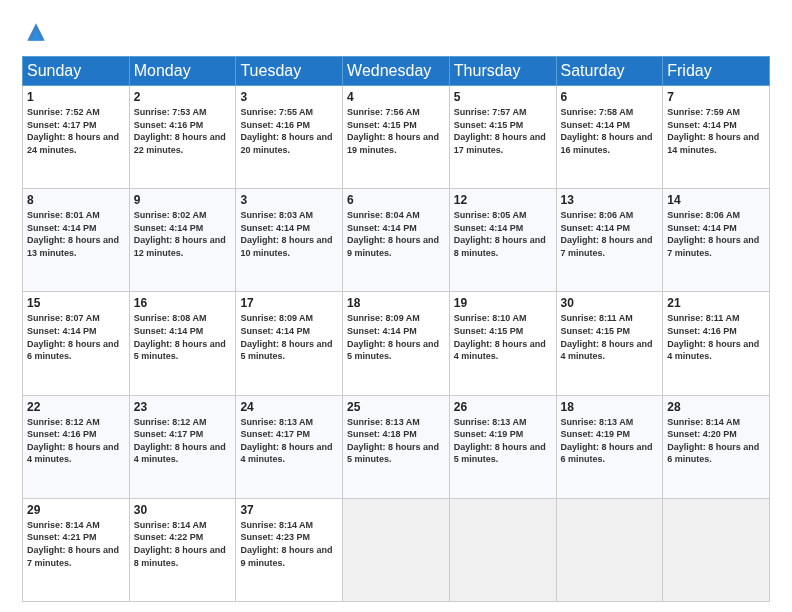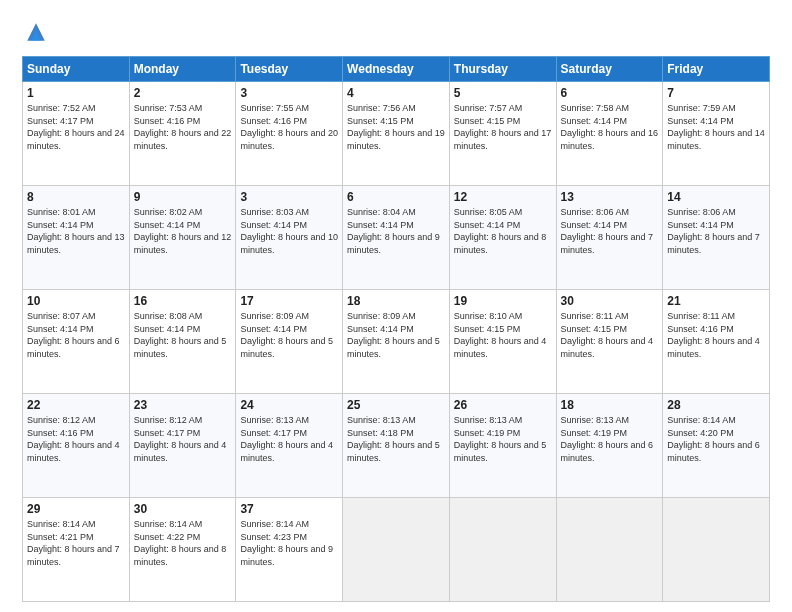--- a/index.html
+++ b/index.html
@@ -63,22 +63,22 @@
     .calendar {
       flex: 1;
       border: 1px solid #ccc;
       border-collapse: collapse;
       width: 100%;
       table-layout: fixed;
     }
     .calendar thead tr th {
       background-color: #2176c7;
       color: #fff;
-      font-size: 12px;
-      font-weight: bold;
+      font-size: 16px;
+      font-weight: normal;
       padding: 5px 4px;
       text-align: left;
       border: 1px solid #5a9fd4;
     }
     .calendar tbody tr td {
       vertical-align: top;
       border: 1px solid #ccc;
       padding: 4px 4px 3px 4px;
       font-size: 9.5px;
       color: #333;
@@ -92,20 +92,21 @@
       font-size: 12px;
       font-weight: bold;
       color: #222;
       display: block;
       margin-bottom: 2px;
     }
     .cell-text {
       font-size: 9px;
       line-height: 1.4;
       color: #333;
+      font-weight: bold;
     }
     .empty-cell {
       background: #f0f0f0 !important;
     }
     .last-row td {
       height: 76px;
     }
   </style>
 </head>
 <body>
@@ -196,21 +197,21 @@
             <span class="day-num">13</span>
             <div class="cell-text">Sunrise: 8:06 AM<br>Sunset: 4:14 PM<br>Daylight: 8 hours and 7 minutes.</div>
           </td>
           <td>
             <span class="day-num">14</span>
             <div class="cell-text">Sunrise: 8:06 AM<br>Sunset: 4:14 PM<br>Daylight: 8 hours and 7 minutes.</div>
           </td>
         </tr>
         <tr>
           <td>
-            <span class="day-num">10</span>
+            <span class="day-num">15</span>
             <div class="cell-text">Sunrise: 8:07 AM<br>Sunset: 4:14 PM<br>Daylight: 8 hours and 6 minutes.</div>
           </td>
           <td>
             <span class="day-num">16</span>
             <div class="cell-text">Sunrise: 8:08 AM<br>Sunset: 4:14 PM<br>Daylight: 8 hours and 5 minutes.</div>
           </td>
           <td>
             <span class="day-num">17</span>
             <div class="cell-text">Sunrise: 8:09 AM<br>Sunset: 4:14 PM<br>Daylight: 8 hours and 5 minutes.</div>
           </td>

